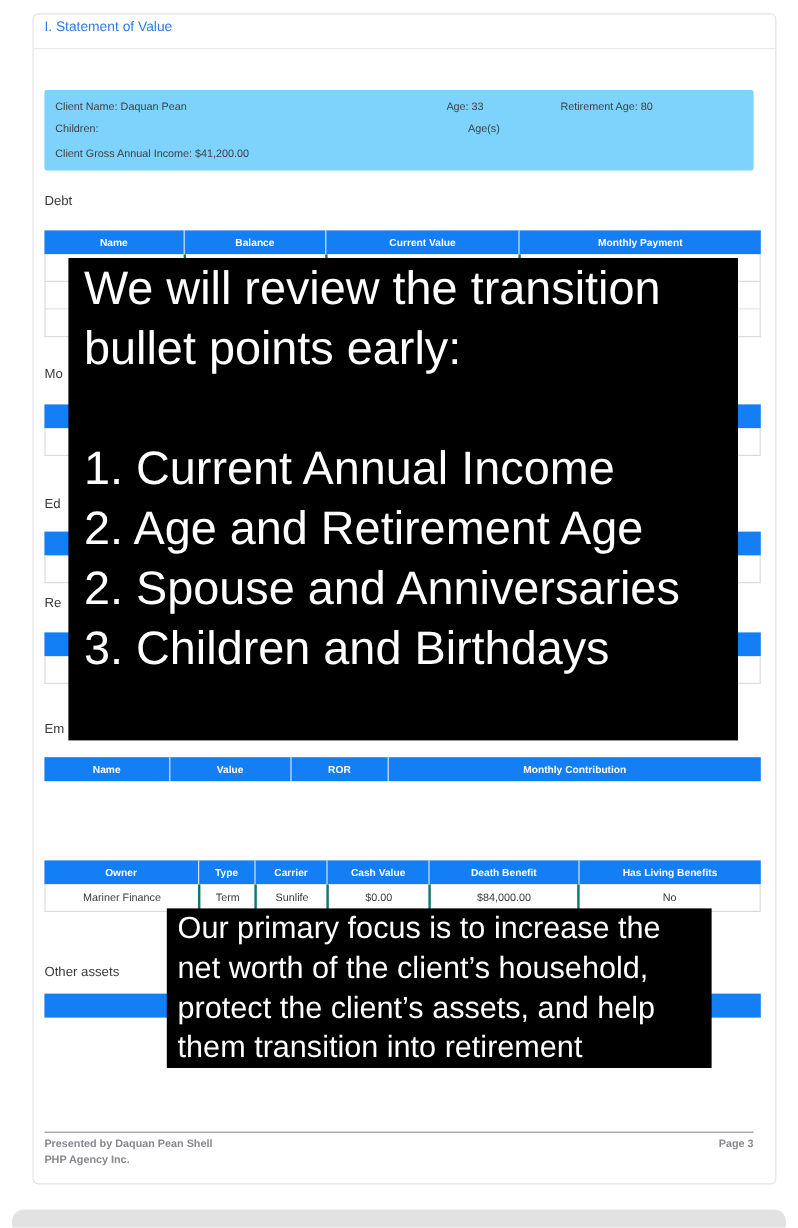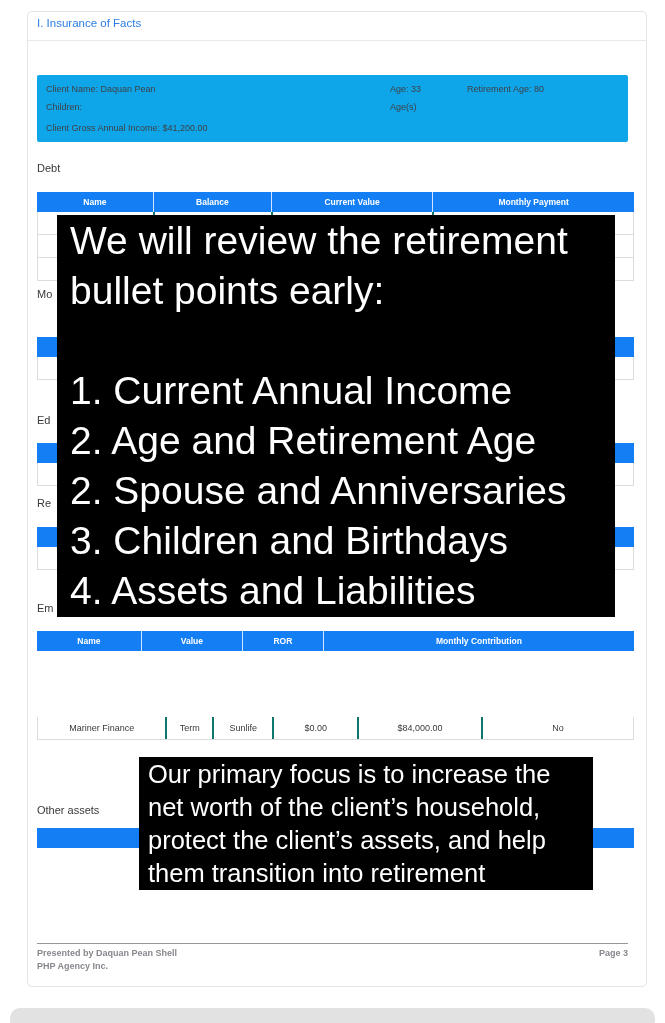--- a/index.html
+++ b/index.html
@@ -4,21 +4,21 @@
 <style>
   html,body{margin:0;padding:0;background:#ffffff;}
   body{width:665px;height:1023px;position:relative;overflow:hidden;
        font-family:"Liberation Sans","DejaVu Sans",sans-serif;}
   .card{position:absolute;left:27px;top:11px;width:620px;height:976px;
         background:#fff;border:1px solid #e4e4e4;border-radius:5px;box-sizing:border-box;}
   .page-title{position:absolute;left:37px;top:17px;font-size:11.5px;color:#2c7ee3;}
   .title-divider{position:absolute;left:28px;top:40px;width:619px;border-top:1px solid #e9e9e9;}
 
   .info-box{position:absolute;left:37px;top:75px;width:591px;height:67px;
-            background:#0ea5e9;border-radius:2px;}
+            background:#7dd3fc;border-radius:2px;}
   .info-box span{position:absolute;font-size:9px;color:#3f4146;white-space:nowrap;}
 
   .sec-heading{position:absolute;left:37px;font-size:11px;color:#39393b;
                white-space:nowrap;}
 
   .tbl{position:absolute;left:37px;width:597px;}
   .tbl-head{display:flex;height:20px;}
   .tbl-head .cell{display:flex;align-items:center;justify-content:center;
                   color:#fff;font-weight:bold;font-size:8.5px;box-sizing:border-box;
                   border-left:1px solid rgba(255,255,255,.8);white-space:nowrap;overflow:hidden;}
@@ -41,34 +41,34 @@
   .footer-text{position:absolute;left:37px;font-size:9px;font-weight:bold;color:#86888d;white-space:nowrap;}
   .footer-page{position:absolute;right:37px;top:948px;font-size:9px;font-weight:bold;color:#86888d;}
   .next-page-band{position:absolute;left:10px;top:1008px;width:645px;height:22px;
                   background:#e2e2e2;border-radius:10px;}
 </style>
 </head>
 <body>
 
 <div class="card"></div>
 
-<div class="page-title">I. Insurance of Facts</div>
+<div class="page-title">I. Statement of Value</div>
 <div class="title-divider"></div>
 
 <div class="info-box">
   <span style="left:9px;top:9px">Client Name: Daquan Pean</span>
-  <span style="left:353px;top:9px">Age: 33</span>
+  <span style="left:335px;top:9px">Age: 33</span>
   <span style="left:430px;top:9px">Retirement Age: 80</span>
   <span style="left:9px;top:27px">Children:</span>
   <span style="left:353px;top:27px">Age(s)</span>
   <span style="left:9px;top:48px">Client Gross Annual Income: $41,200.00</span>
 </div>
 
 <div class="sec-heading" style="top:162px">Debt</div>
-<div class="sec-heading" style="top:288px">Mo</div>
+<div class="sec-heading" style="top:306px">Mo</div>
 <div class="sec-heading" style="top:414px">Ed</div>
 <div class="sec-heading" style="top:497px">Re</div>
 <div class="sec-heading" style="top:602px">Em</div>
 <div class="sec-heading" style="top:726px">Life Insurance Policies</div>
 <div class="sec-heading" style="top:804px">Other assets</div>
 
 <div id="tbl-debt" class="tbl" style="top:192px">
     <div class="tbl-head" style="background: rgb(20, 126, 245);">
       <div class="cell" style="width: 19.4%;">Name</div>
       <div class="cell" style="width: 19.8%;">Balance</div>
@@ -120,44 +120,51 @@
   </div>
 <div id="tbl-em" class="tbl" style="top:631px">
     <div class="tbl-head" style="background: rgb(20, 126, 245);">
       <div class="cell" style="width: 17.4%;">Name</div>
       <div class="cell" style="width: 16.9%;">Value</div>
       <div class="cell" style="width: 13.6%;">ROR</div>
       <div class="cell" style="width: 52.1%;">Monthly Contribution</div>
     </div>
   </div>
 <div id="tbl-life" class="tbl" style="top:717px">
+    <div class="tbl-head" style="background: rgb(20, 126, 245);">
+      <div class="cell" style="width: 21.4%;">Owner</div>
+      <div class="cell" style="width: 7.9%;">Type</div>
+      <div class="cell" style="width: 10.1%;">Carrier</div>
+      <div class="cell" style="width: 14.2%;">Cash Value</div>
+      <div class="cell" style="width: 20.9%;">Death Benefit</div>
+      <div class="cell" style="width: 25.5%;">Has Living Benefits</div>
+    </div>
     <div class="tbl-row">
       <div class="cell" style="width: 21.4%;">Mariner Finance</div>
       <div class="cell" style="width: 7.9%;">Term</div>
       <div class="cell" style="width: 10.1%;">Sunlife</div>
       <div class="cell" style="width: 14.2%;">$0.00</div>
       <div class="cell" style="width: 20.9%;">$84,000.00</div>
       <div class="cell" style="width: 25.5%;">No</div>
     </div>
   </div>
 <div id="tbl-other" class="tbl" style="top:828px">
     <div class="tbl-head" style="background: rgb(20, 126, 245);">
       <div class="cell" style="width: 100%;"></div>
     </div>
   </div>
 
 <div id="box1" class="overlay">
-    <div>We will review the retirement</div>
+    <div>We will review the transition</div>
     <div>bullet points early:</div>
     <div>&nbsp;</div>
     <div>1. Current Annual Income</div>
     <div>2. Age and Retirement Age</div>
     <div>2. Spouse and Anniversaries</div>
     <div>3. Children and Birthdays</div>
-    <div>4. Assets and Liabilities</div>
   </div>
 <div id="box2" class="overlay">
     <div>Our primary focus is to increase the</div>
     <div>net worth of the client’s household,</div>
     <div>protect the client’s assets, and help</div>
     <div>them transition into retirement</div>
   </div>
 
 <div class="footer-divider"></div>
 <div class="footer-text" style="top:948px">Presented by Daquan Pean Shell</div>

